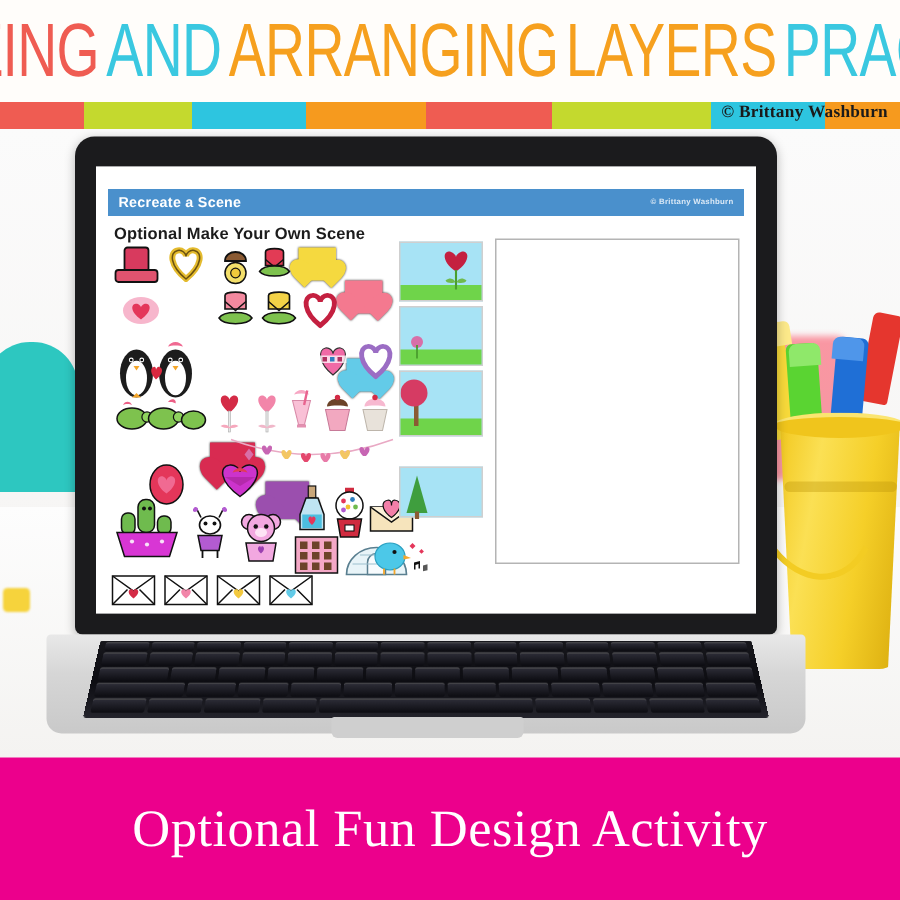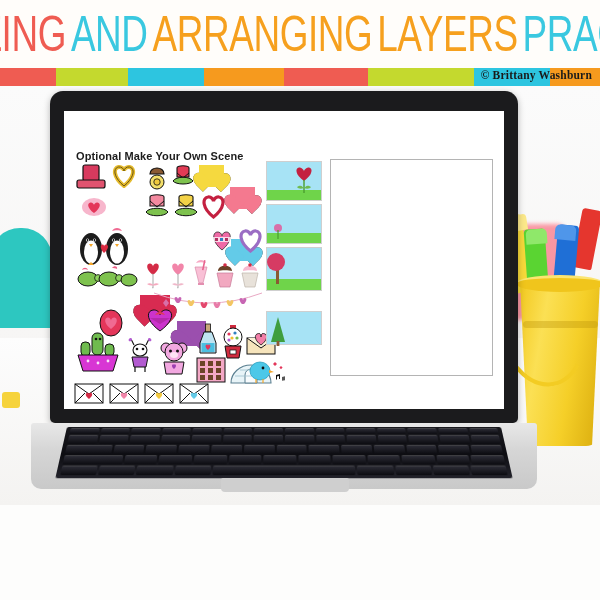--- a/index.html
+++ b/index.html
@@ -226,20 +226,24 @@
       <div id="bucket-band"></div>
       <div id="bucket-handle"></div>
     </div>
 
     <div id="laptop">
       <div id="lid">
         <div id="screen">
 
           <div id="slide">
 
+            <div id="slide-header">
+              <span id="slide-title">Recreate a Scene</span>
+              <span id="slide-copyright">© Brittany Washburn</span>
+            </div>
 
             <div id="slide-subtitle">Optional Make Your Own Scene</div>
 
             <div id="palette">
 
               <svg class="art" style="left:2px;top:2px" width="30" height="28" viewBox="0 0 30 28">
                 <rect x="7" y="2" width="16" height="16" rx="2" fill="#d83a5e" stroke="#111" stroke-width="1.2"></rect>
                 <rect x="1" y="17" width="28" height="8" rx="2" fill="#e0536f" stroke="#111" stroke-width="1.2"></rect>
               </svg>
               <svg class="art" style="left:37px;top:3px" width="26" height="24" viewBox="0 0 26 24">
@@ -596,14 +600,17 @@
             <div class="key"></div>
             <div class="key"></div>
             <div class="key"></div>
             <div class="key"></div>
           </div>
       </div>
       <div id="trackpad"></div>
     </div>
   </div>
 
+  <div id="bottom-banner">
+    <span id="banner-text">Optional Fun Design Activity</span>
+  </div>
 
 </div>
 
 </body></html>

